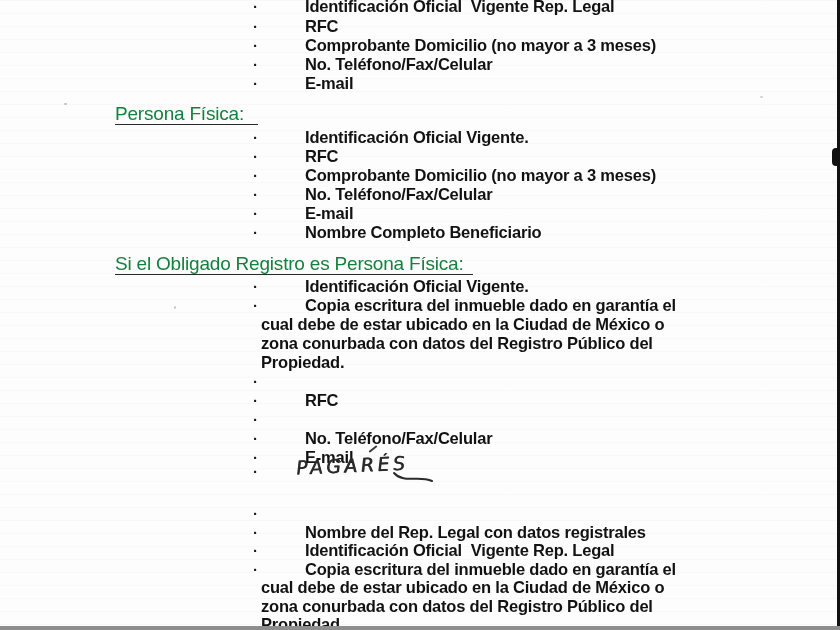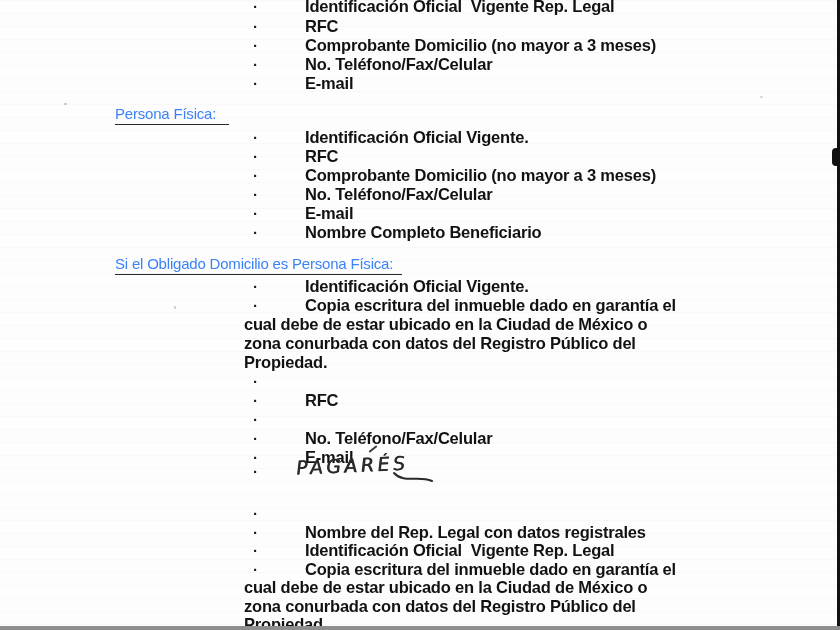--- a/index.html
+++ b/index.html
@@ -23,25 +23,25 @@
   .row { position: absolute; left: 0; width: 840px; height: 19px; line-height: 19px; }
   .blt {
     position: absolute; left: 253px; top: 0;
     font-weight: bold; font-size: 15px; line-height: 19px; color: #1d1d1d;
   }
   .txt {
     position: absolute; left: 305px; top: 0;
     font-weight: bold; font-size: 16.5px; letter-spacing: -0.2px;
     white-space: pre; color: #121212;
   }
-  .txt.cont { left: 244px; }
+  .txt.cont { left: 261px; }
   .heading {
     position: absolute; left: 115px; top: 0;
-    font-weight: normal; font-size: 15px; letter-spacing: -0.2px;
-    white-space: pre; color: #3b82f6;
+    font-weight: normal; font-size: 19px; letter-spacing: -0.2px;
+    white-space: pre; color: #15803d;
     border-bottom: 1.5px solid #2a2a2a;
     padding: 0 9px 1px 0;
   }
   .hand-note {
     position: absolute; left: 296px; top: 454px;
     font-family: "DejaVu Sans", sans-serif;
     font-size: 19px; letter-spacing: 3.5px;
     color: #2b2b2b;
     transform: rotate(-2.5deg) skewX(-9deg);
     text-shadow: 0.6px 0.3px 0 #2b2b2b;
@@ -119,21 +119,21 @@
   <div class="row" style="top:204px">
     <span class="blt">·</span>
     <span class="txt">E-mail</span>
   </div>
   <div class="row" style="top:223px">
     <span class="blt">·</span>
     <span class="txt">Nombre Completo Beneficiario</span>
   </div>
 
   <div class="row" style="top:254px">
-    <span class="heading">Si el Obligado Domicilio es Persona Física:</span>
+    <span class="heading">Si el Obligado Registro es Persona Física:</span>
   </div>
   <div class="row" style="top:277px">
     <span class="blt">·</span>
     <span class="txt">Identificación Oficial Vigente.</span>
   </div>
   <div class="row" style="top:296px">
     <span class="blt">·</span>
     <span class="txt">Copia escritura del inmueble dado en garantía el</span>
   </div>
   <div class="row" style="top:315px">

